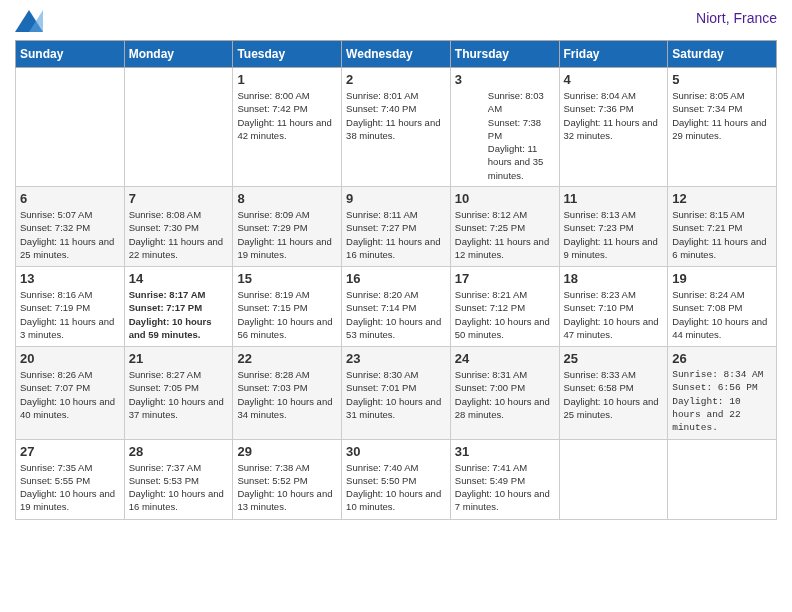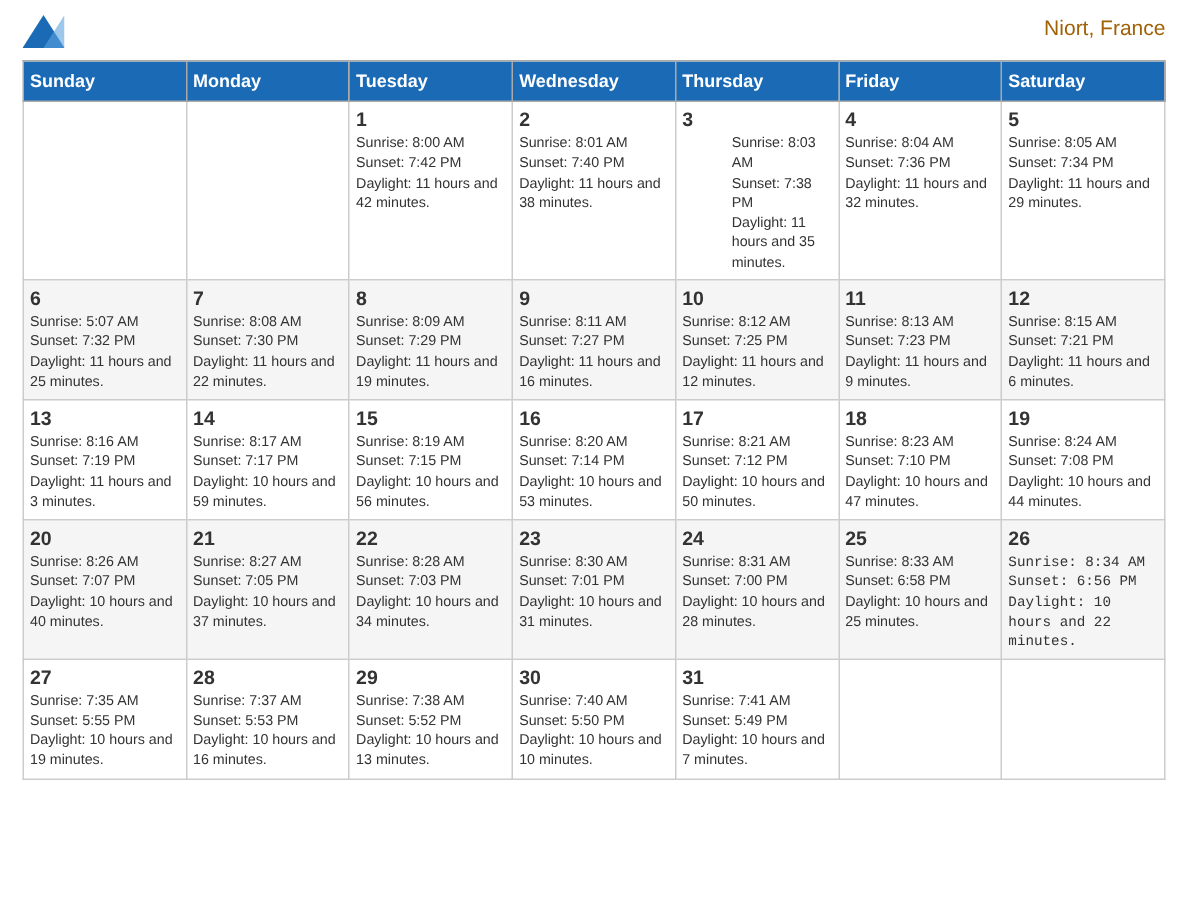--- a/index.html
+++ b/index.html
@@ -39,21 +39,21 @@
       text-align: right;
     }
     .month-title {
       font-size: 36px;
       font-weight: bold;
       color: #333;
       line-height: 1.1;
     }
     .location {
       font-size: 14px;
-      color: #a16207;
+      color: #4c1d95;
     }
     table {
       width: 100%;
       border-collapse: collapse;
       table-layout: fixed;
       padding-left: 21px;
     }
     thead tr th {
       background-color: #1a6ab5;
       color: #fff;
@@ -199,21 +199,21 @@
       </tr>
       <tr>
         <td>
           <span class="day-number">13</span>
           <div class="cell-text" style="white-space: pre-line;">Sunrise: 8:16 AM
 Sunset: 7:19 PM
 Daylight: 11 hours and 3 minutes.</div>
         </td>
         <td>
           <span class="day-number">14</span>
-          <div class="cell-text" style="white-space: pre-line;">Sunrise: 8:17 AM
+          <div class="cell-text" style="white-space: pre-line; font-weight: bold;">Sunrise: 8:17 AM
 Sunset: 7:17 PM
 Daylight: 10 hours and 59 minutes.</div>
         </td>
         <td>
           <span class="day-number">15</span>
           <div class="cell-text" style="white-space: pre-line;">Sunrise: 8:19 AM
 Sunset: 7:15 PM
 Daylight: 10 hours and 56 minutes.</div>
         </td>
         <td>

